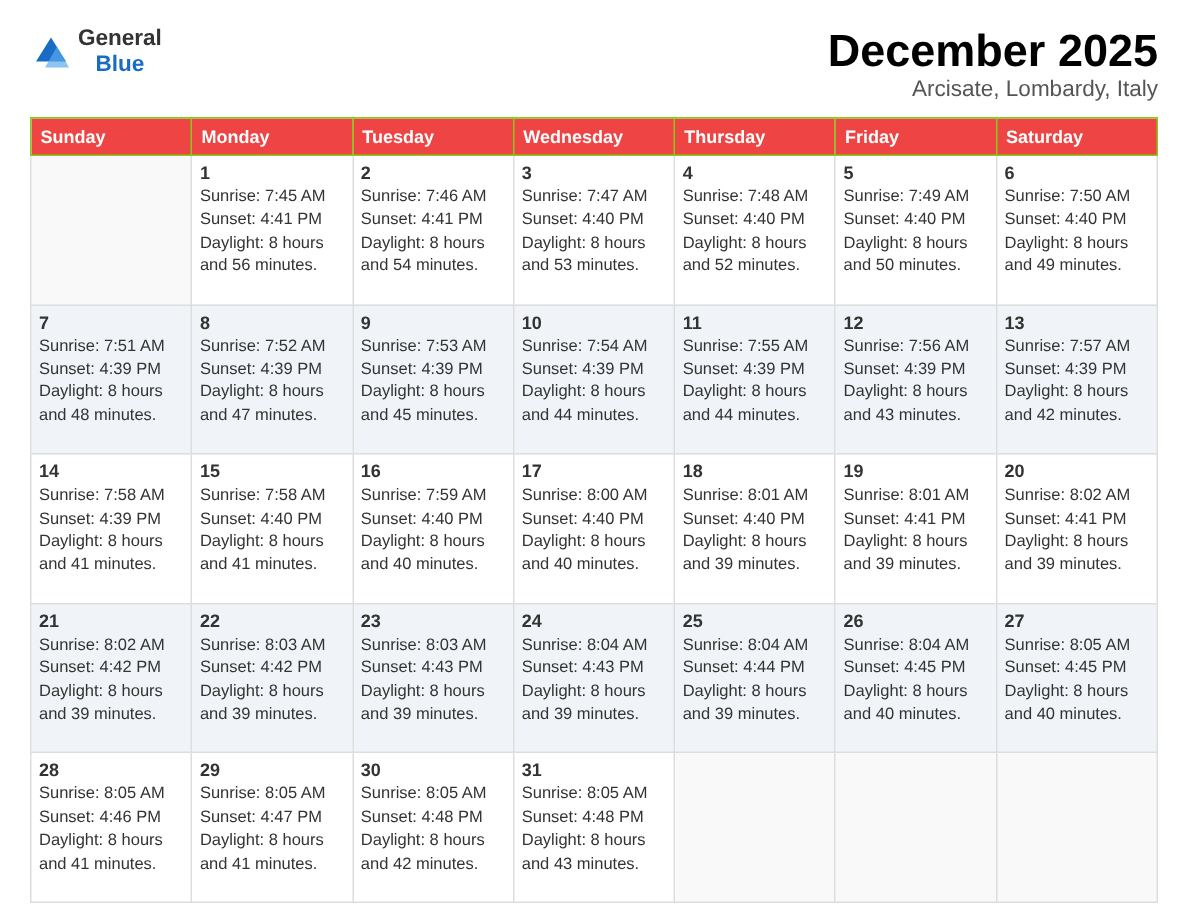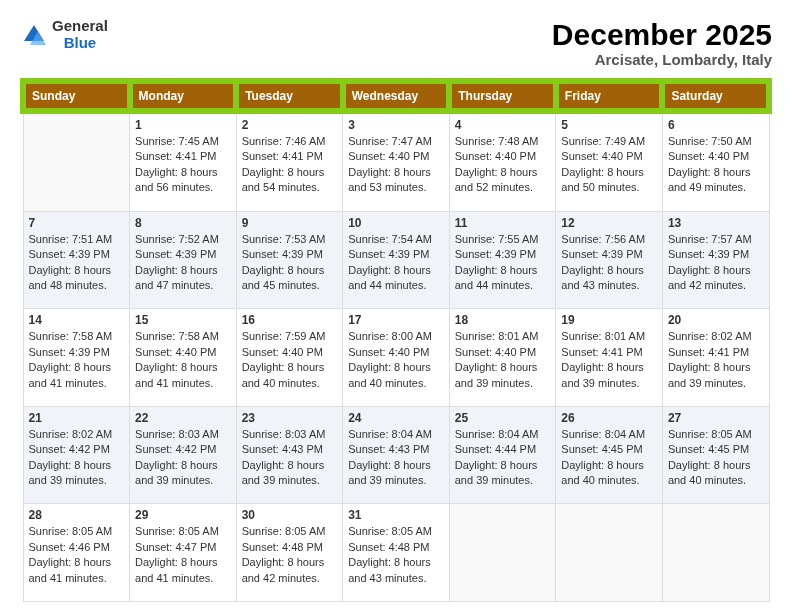--- a/index.html
+++ b/index.html
@@ -45,38 +45,38 @@
       text-align: right;
     }
     .title-block h1 {
       font-size: 30px;
       font-weight: bold;
       color: #000000;
       line-height: 1.1;
     }
     .title-block h2 {
       font-size: 15px;
-      font-weight: bold;
+      font-weight: normal;
       color: #555;
     }
     .calendar {
       flex: 1;
       border: 1px solid #ccc;
       border-collapse: collapse;
       width: 100%;
       table-layout: fixed;
     }
     .calendar th {
-      background: #a16207;
+      background: #ef4444;
       color: #fff;
       font-size: 12px;
       font-weight: bold;
       padding: 5px 6px;
       text-align: left;
-      border: 6px solid #84cc16;
+      border: 1px solid #84cc16;
     }
     .calendar td {
       border: 1px solid #ddd;
       vertical-align: top;
       padding: 4px 5px;
       font-size: 10px;
       color: #333;
       height: 82px;
     }
     .calendar td.empty {

